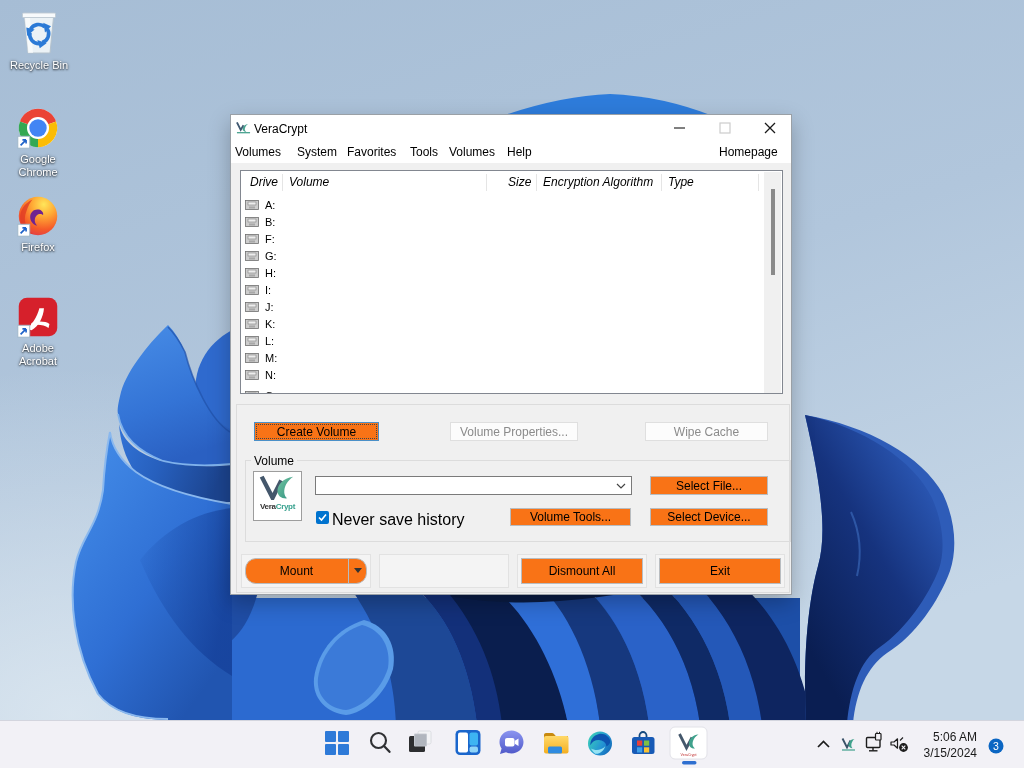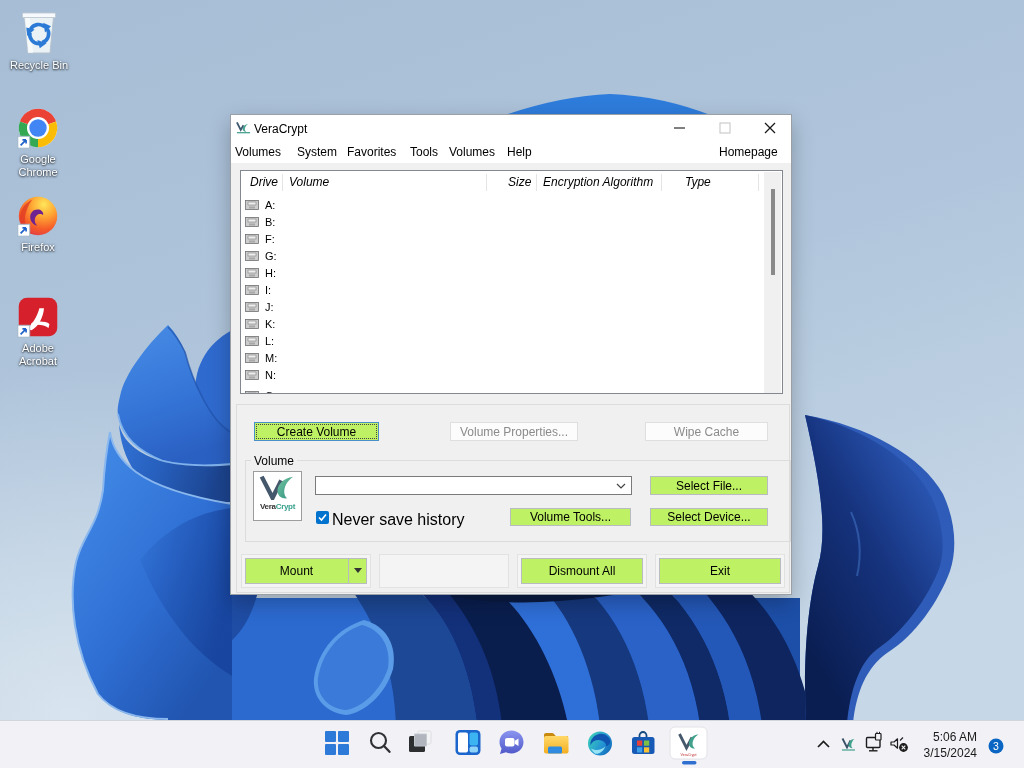--- a/index.html
+++ b/index.html
@@ -23,21 +23,21 @@
   #listview { position:absolute; left:9px; top:55px; width:543px; height:224px; background:#fff;
               border:1px solid #828790; overflow:hidden; }
   .lv-head { position:absolute; top:0; height:23px; font-size:12px; color:#000;font-style:italic; }
   .lv-sep { position:absolute; top:3px; width:1px; height:17px; background:#e5e5e5; }
   .lv-row { position:absolute; left:4px; height:17px; font-size:11px; }
   .drive-letter { position:absolute; left:20px; top:2px; }
   
   #sb-track { position:absolute; right:1px; top:1px; width:17px; height:221px; background:#f0f0f0; }
   #sb-thumb { position:absolute; left:7px; top:17px; width:4px; height:86px; background:#8a8a8a; }
   
-  .btn { position:absolute; background:#bef264; border:1px solid #b8bcc0; font-size:12px;
+  .btn { position:absolute; background:#f97316; border:1px solid #b8bcc0; font-size:12px;
          text-align:center; color:#000; }
   .btn.disabled { color:#8b8b8b; border-color:#dfdfdf; background:#fcfcfc; }
   .groupbox { position:absolute; border:1px solid #dcdcdc; }
   .bframe { position:absolute; border:1px solid #e2e2e2; background:#f4f4f4; }
 </style>
 </head>
 <body>
 <div id="screen">
 
   <svg class="abs" width="1024" height="768" viewBox="0 0 1024 768" style="left:0;top:0">
@@ -223,21 +223,21 @@
       <span class="menu-item" style="left:179px">Tools</span>
       <span class="menu-item" style="left:218px">Volumes</span>
       <span class="menu-item" style="left:276px">Help</span>
       <span class="menu-item" style="left:488px">Homepage</span>
     </div>
     <div id="listview">
       <div class="lv-head" style="left:9px;  top:4px">Drive</div>
       <div class="lv-head" style="left:48px; top:4px">Volume</div>
       <div class="lv-head" style="left:267px;top:4px">Size</div>
       <div class="lv-head" style="left:302px;top:4px">Encryption Algorithm</div>
-      <div class="lv-head" style="left:444px;top:4px">Type</div>
+      <div class="lv-head" style="left:427px;top:4px">Type</div>
       <div class="lv-sep" style="left:41px"></div>
       <div class="lv-sep" style="left:245px"></div>
       <div class="lv-sep" style="left:295px"></div>
       <div class="lv-sep" style="left:420px"></div>
       <div class="lv-sep" style="left:517px"></div>
       <div id="lv-rows">
       <div class="lv-row" style="top:26px">
             <svg width="15" height="12" viewBox="0 0 15 12" style="position:absolute;top:2px">
               <rect x="0.5" y="1.5" width="13" height="9" fill="#cdcdcd" stroke="#6f6f6f" stroke-width="0.8"></rect>
               <rect x="3" y="3" width="8" height="3" fill="#ededed" stroke="#808080" stroke-width="0.6"></rect>
@@ -370,21 +370,21 @@
     <div style="position:absolute; left:85px; top:396px; width:13px; height:13px; background:#0073cf; border-radius:2px;">
       <svg width="13" height="13">
           <path d="M 3 6.5 L 5.5 9 L 10 3.5" stroke="#fff" stroke-width="1.6" fill="none"></path>
         </svg>
     </div>
     <div style="position:absolute; left:101px; top:396px; font-size:16px;">Never save history</div>
     <button class="btn" style="left:279px; top:393px; width:121px; height:18px;">Volume Tools...</button>
     <button class="btn" style="left:419px; top:393px; width:118px; height:18px;">Select Device...</button>
 
     <div class="bframe" style="left:10px;  top:439px; width:130px; height:34px;"></div>
-    <button class="btn" style="left:14px; top:443px; width:122px; height:26px; padding-right:19px;">Mount</button>
+    <button class="btn" style="left:14px; top:443px; width:122px; height:26px; padding-right:19px;border-radius:11px;">Mount</button>
     <div style="position:absolute; left:117px; top:443px; width:19px; height:26px; border-left:1px solid #b8bcc0;">
       <svg style="position:absolute;left:5px;top:10px" width="9" height="6">
           <path d="M 0 0 L 8 0 L 4 5 Z" fill="#333"></path>
         </svg>
     </div>
     <div class="bframe" style="left:148px; top:439px; width:130px; height:34px;"></div>
     <div class="bframe" style="left:286px; top:439px; width:130px; height:34px;"></div>
     <button class="btn" style="left:290px; top:443px; width:122px; height:26px;text-align:center;">Dismount All</button>
     <div class="bframe" style="left:424px; top:439px; width:130px; height:34px;"></div>
     <button class="btn" style="left:428px; top:443px; width:122px; height:26px;">Exit</button>

